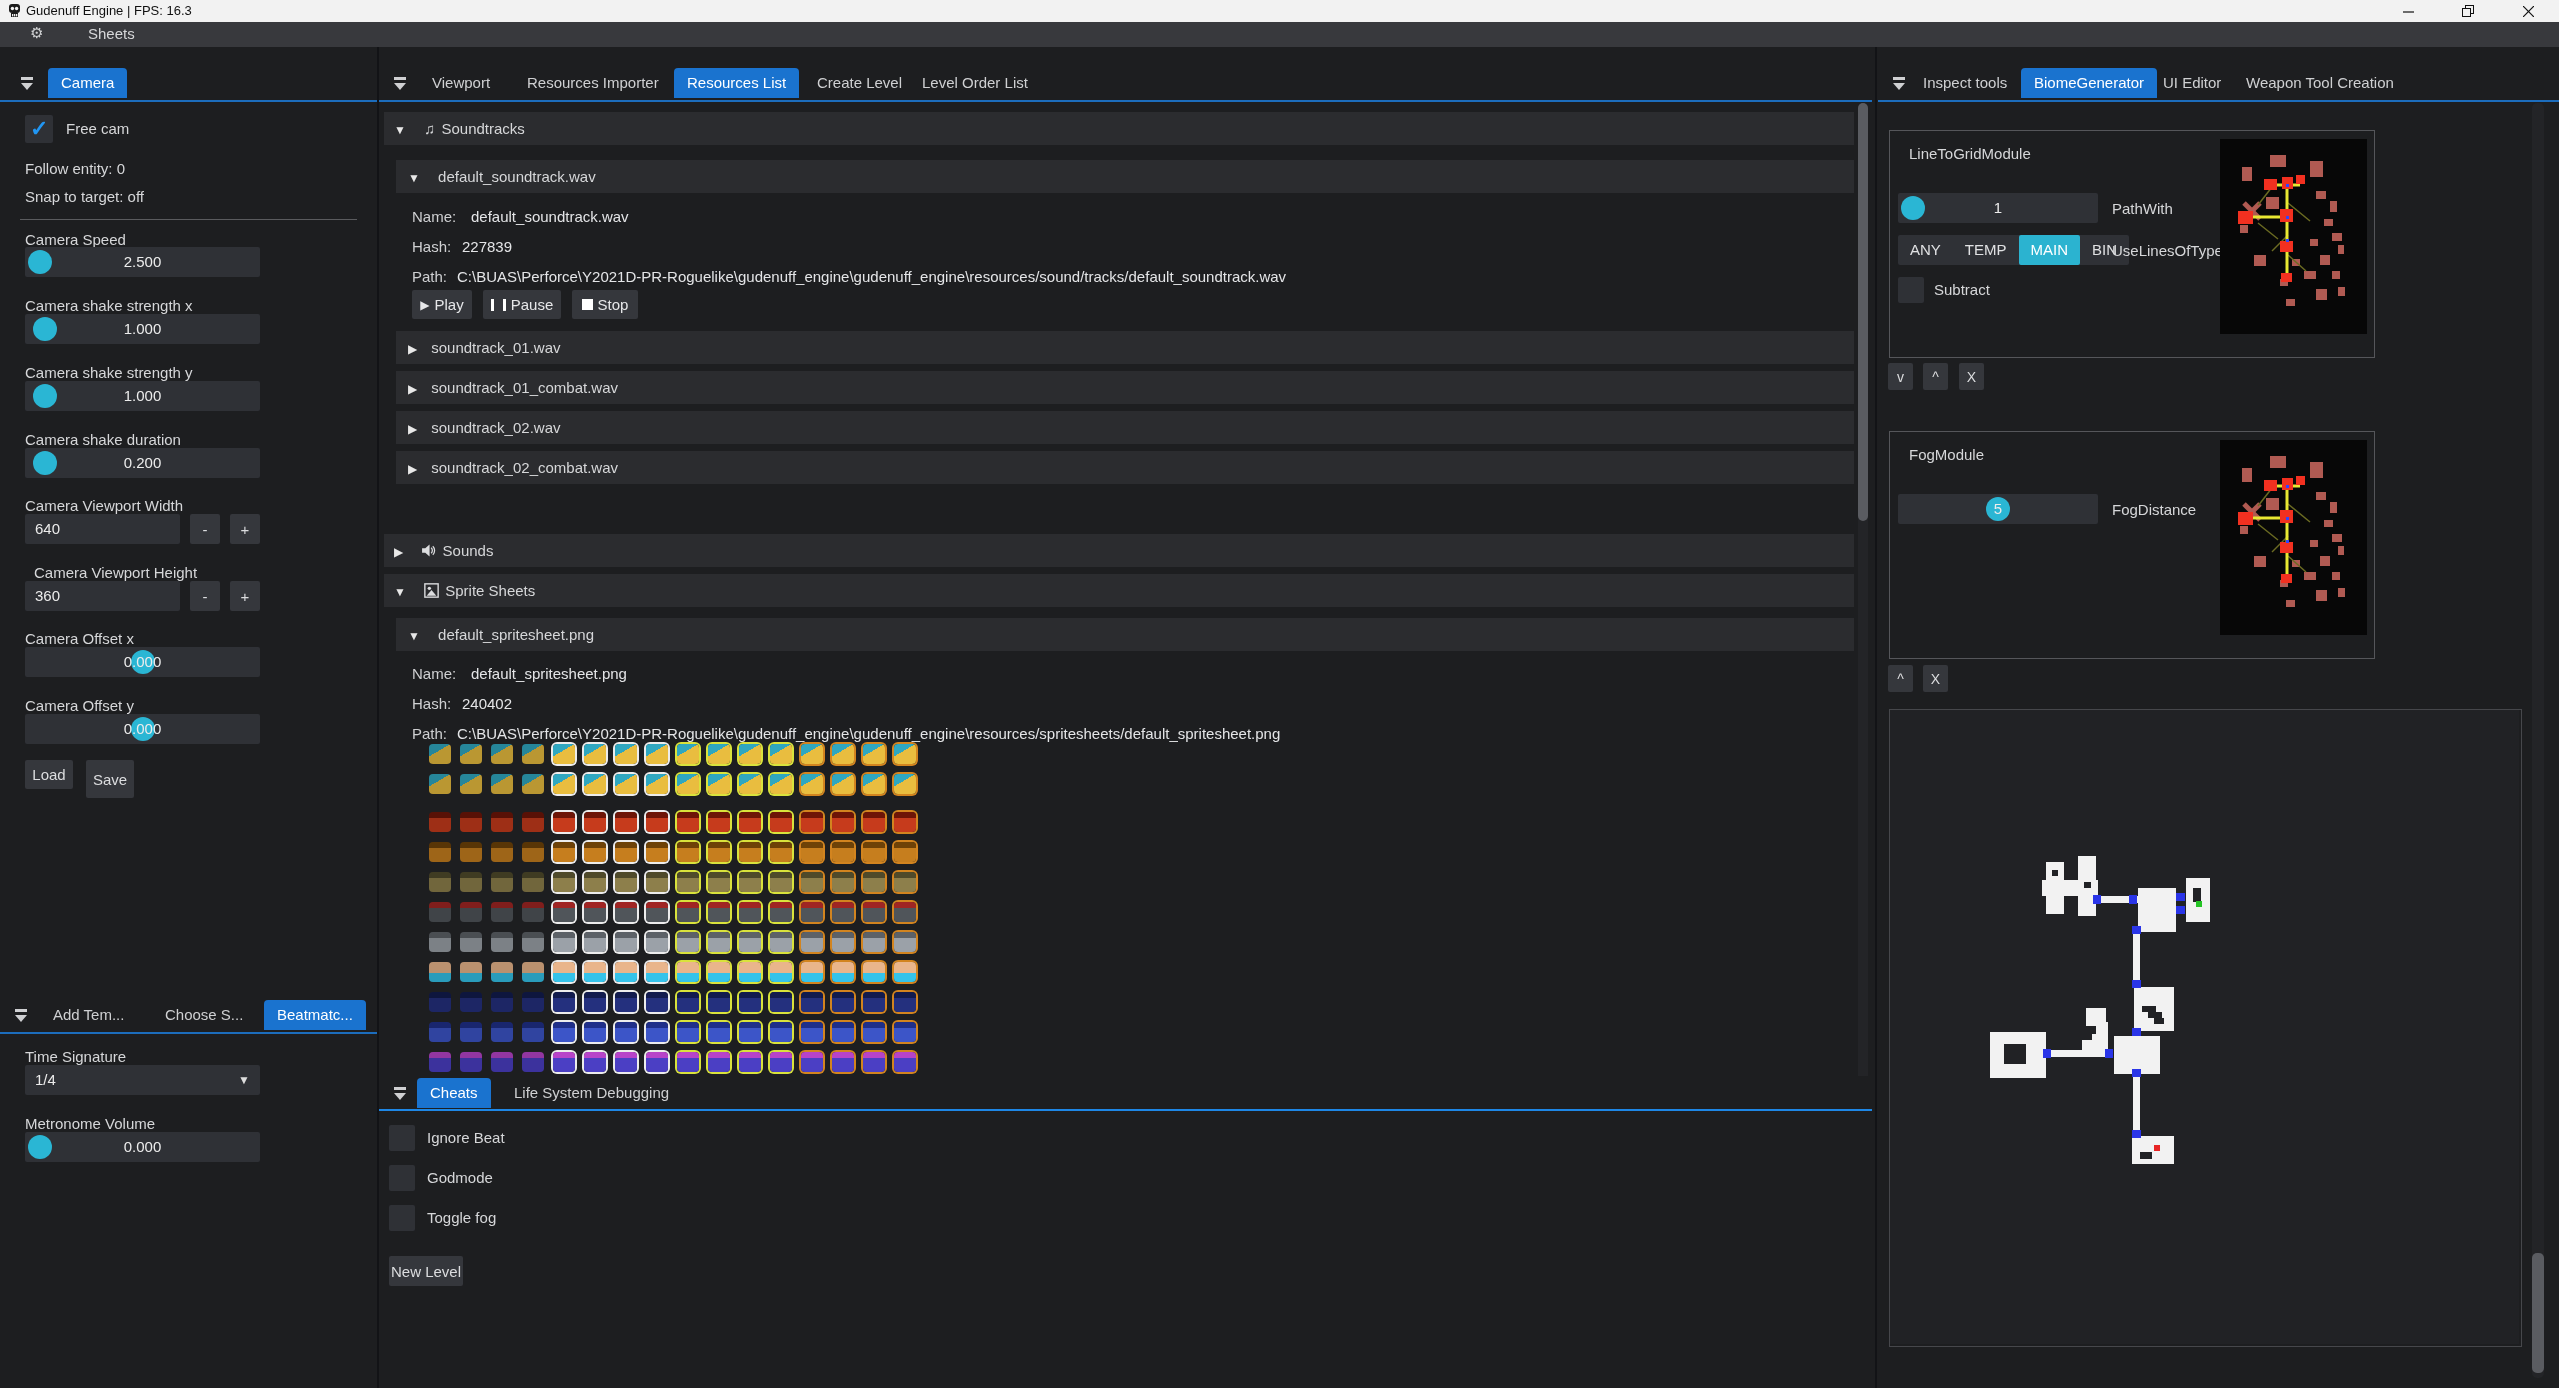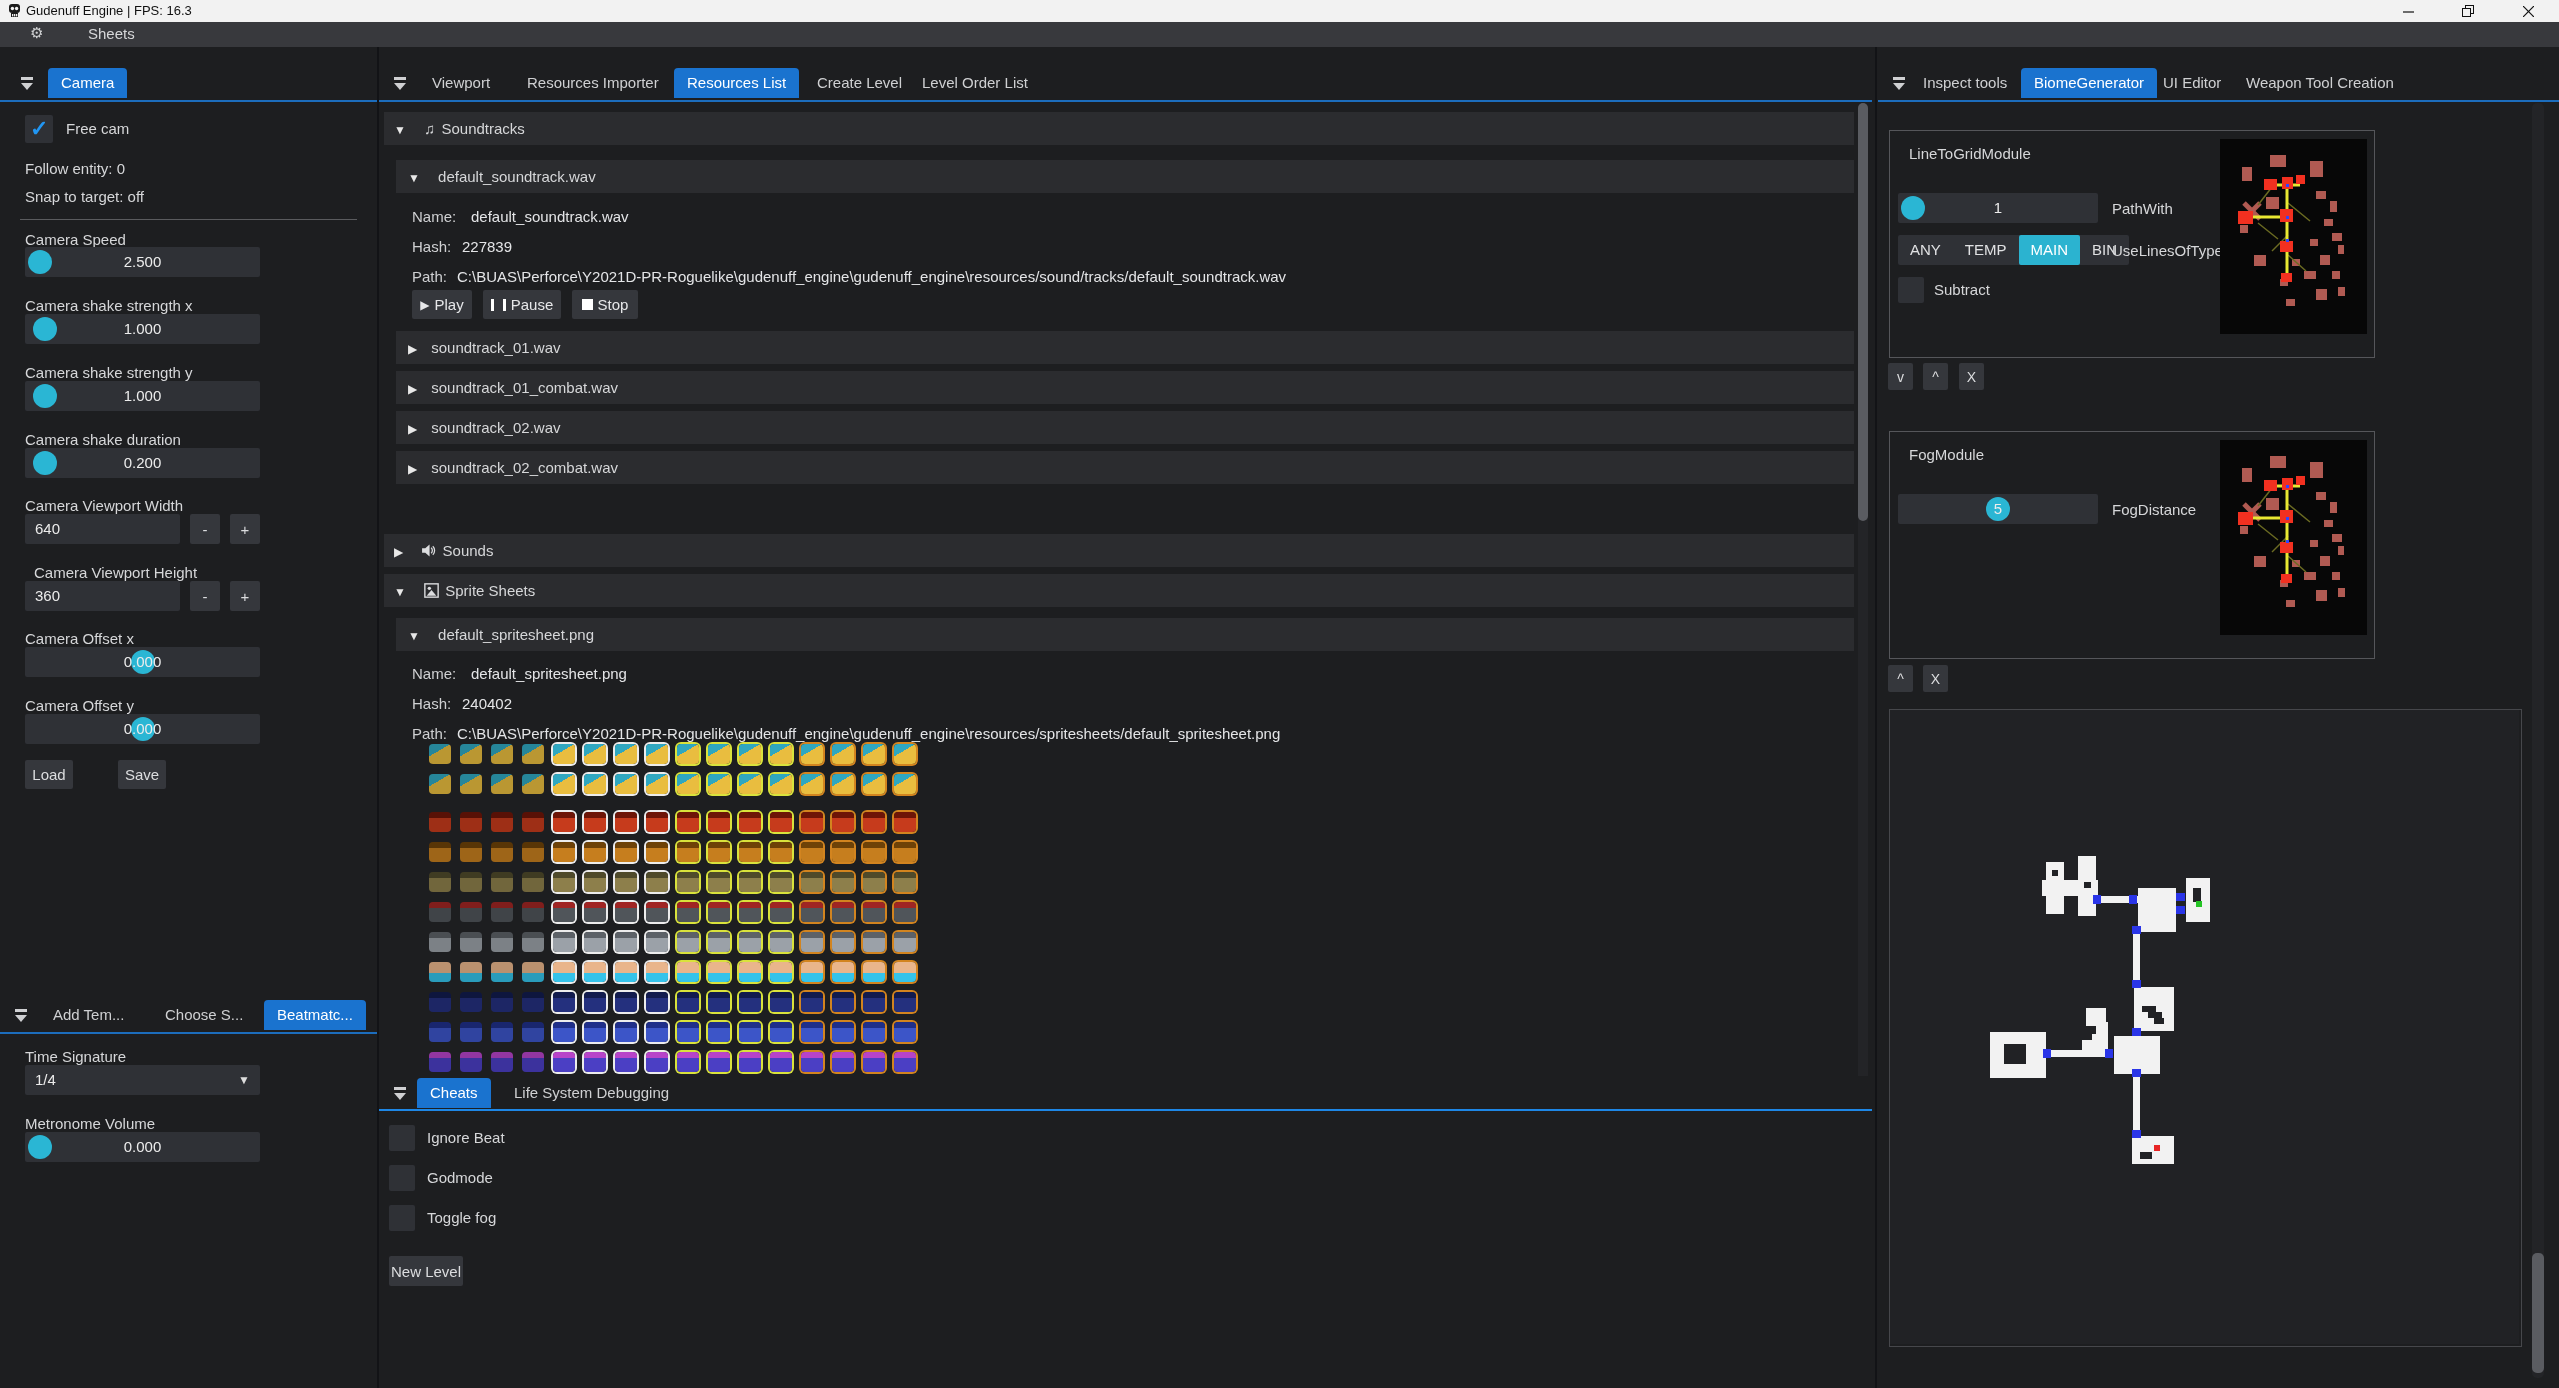--- a/index.html
+++ b/index.html
@@ -159,21 +159,21 @@
       <span class="val">0.000</span>
     </div>
 
     <span class="lbl" style="left:25px;top:650px;">Camera Offset y</span>
     <div class="slider" style="left:25px;top:667px;width:235px;">
       <span class="thumb" style="left:106px;"></span>
       <span class="val">0.000</span>
     </div>
 
     <span class="btn" style="left:25px;top:713px;width:48px;height:29px;">Load</span>
-    <span class="btn" style="left:86px;top:713px;width:48px;height:29px;margin-left:32px;">Save</span>
+    <span class="btn" style="left:86px;top:713px;width:48px;height:38px;">Save</span>
 
     <div class="tabbar" style="left:0;top:953px;width:377px;">
       <span class="filtericon" style="left:14px;">
           <i class="bar"></i>
           <i class="tri"></i>
         </span>
       <span class="tab" style="left:40px;">Add Tem...</span>
       <span class="tab" style="left:152px;">Choose S...</span>
       <span class="tab active" style="left:264px;">Beatmatc...</span>
     </div>

